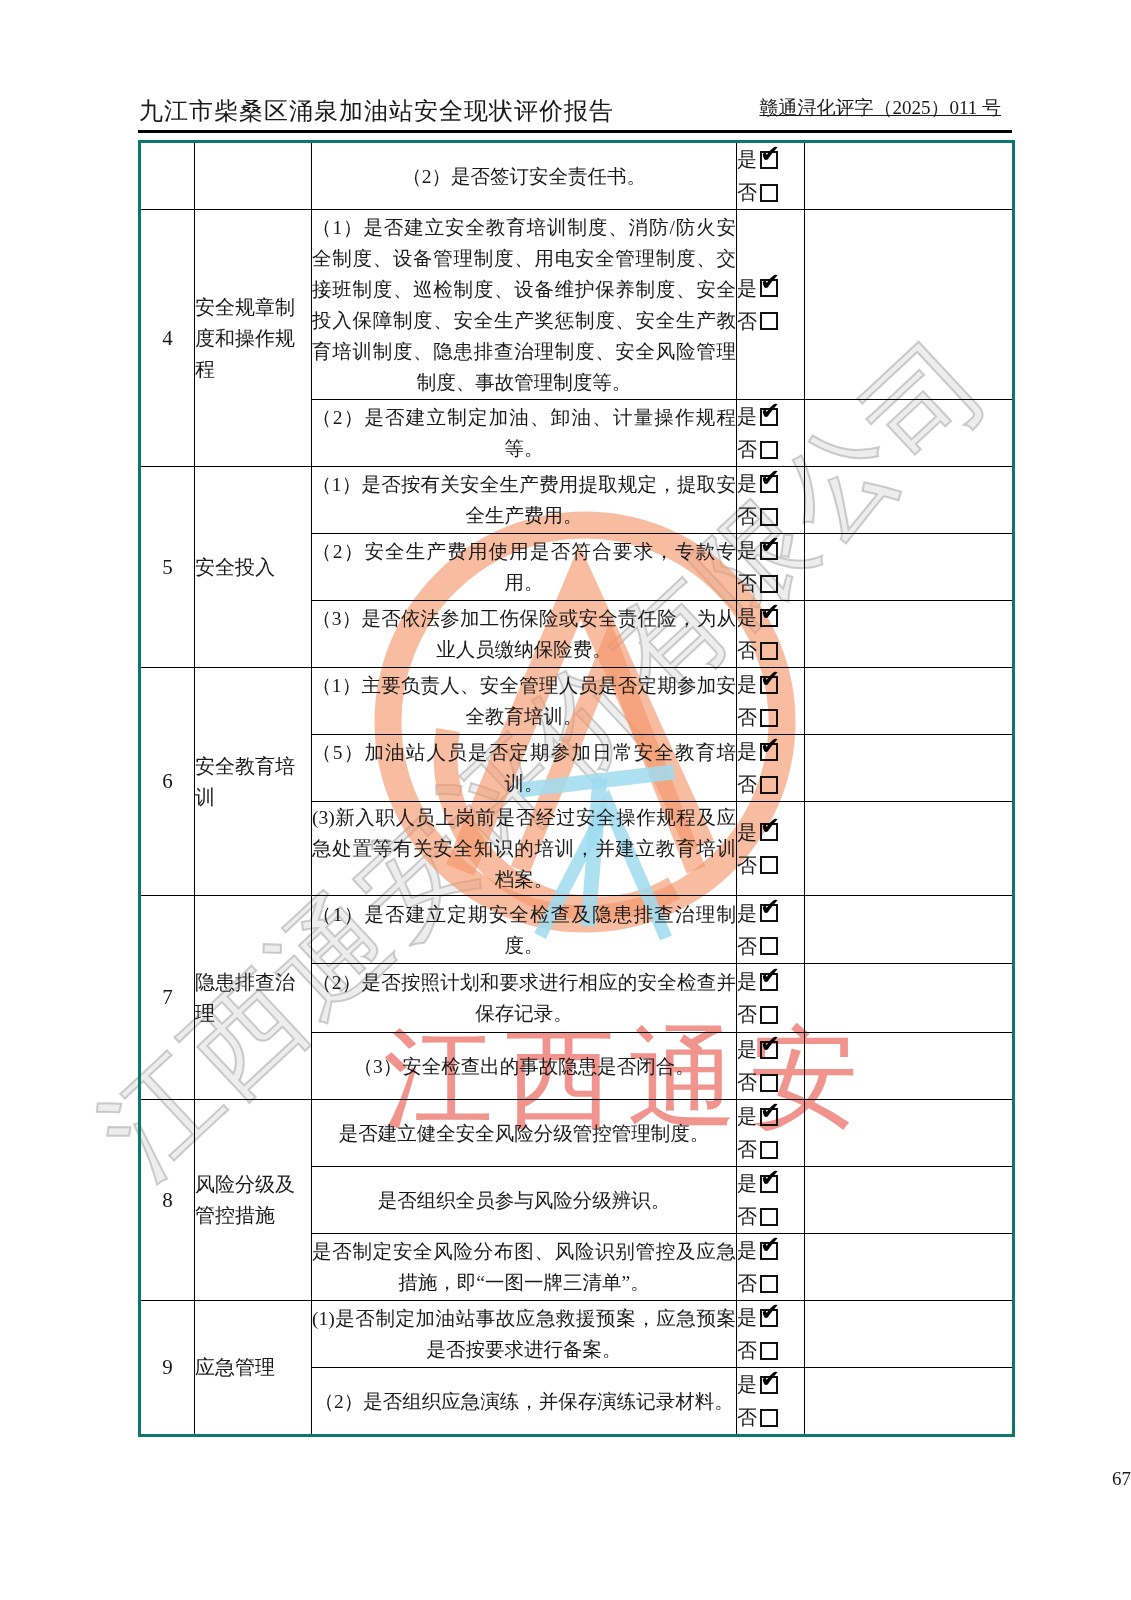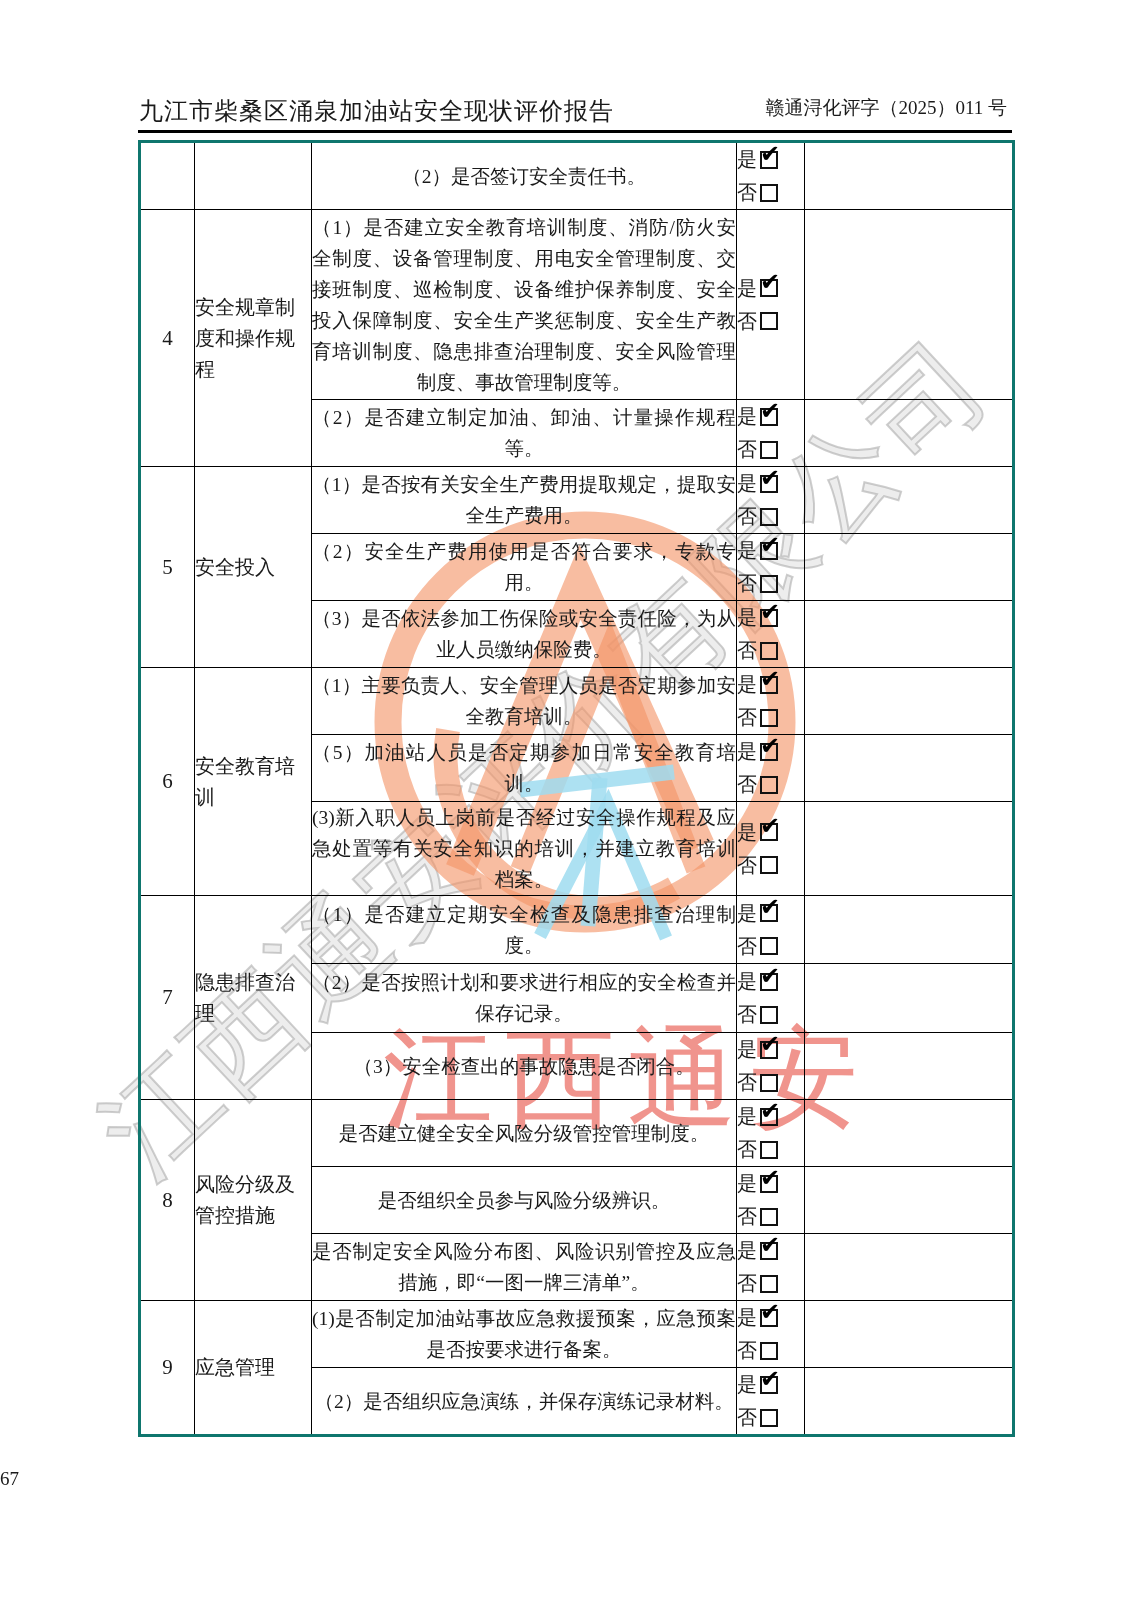--- a/index.html
+++ b/index.html
@@ -3,21 +3,21 @@
 <meta charset="utf-8">
 <style>
   html,body { margin:0; padding:0; background:#888; }
   .page {
     position:relative; width:1131px; height:1600px; margin:0 auto;
     background:#ffffff; overflow:hidden;
     font-family:"Liberation Serif","DejaVu Serif",serif; color:#1a1a1a;
   }
   
   .header-left  { position:absolute; left:139px; top:95px; font-size:24px; letter-spacing:1px; z-index:3; }
-  .header-right { position:absolute; right:124px; top:95px; font-size:19px; z-index:3; }
+  .header-right { position:absolute; right:130px; top:95px; font-size:19px; z-index:3;text-decoration:underline; }
   .header-rule  { position:absolute; left:138px; top:130px; width:874px; height:3px; background:#000; z-index:3; }
   
   .wm { position:absolute; pointer-events:none; z-index:1; }
   .wm-diag {
     left:-45px; top:682px; width:1180px; text-align:center; white-space:nowrap;
     transform:rotate(-43deg); transform-origin:center;
     font-family:"Liberation Sans","DejaVu Sans",sans-serif;
     font-size:112px; letter-spacing:4px;
     color:rgba(195,195,195,0.30);
     -webkit-text-stroke:2px rgba(165,165,165,0.55);
@@ -44,21 +44,21 @@
   .box {
     display:inline-block; width:14px; height:14px; border:2px solid #111;
     position:relative; margin-left:3px; flex:0 0 auto;
   }
   .box.checked::after {
     content:"✔"; position:absolute; left:-2px; top:-13px;
     font-size:24px; font-weight:bold; color:#000;
     font-family:"DejaVu Sans",sans-serif;
   }
   
-  .page-number { position:absolute; left:0; right:0; top:1468px; text-align:left; font-size:19px; z-index:3; }
+  .page-number { position:absolute; left:0; right:0; top:1468px; text-align:right; font-size:19px; z-index:3; }
 </style>
 </head>
 <body>
 
 <div class="page">
 
   <div class="wm wm-diag">江西通安评价有限公司</div>
 
   <svg class="wm wm-stamp" viewBox="0 0 446 446">
     <g fill="none" stroke="rgba(243,148,103,0.62)">

